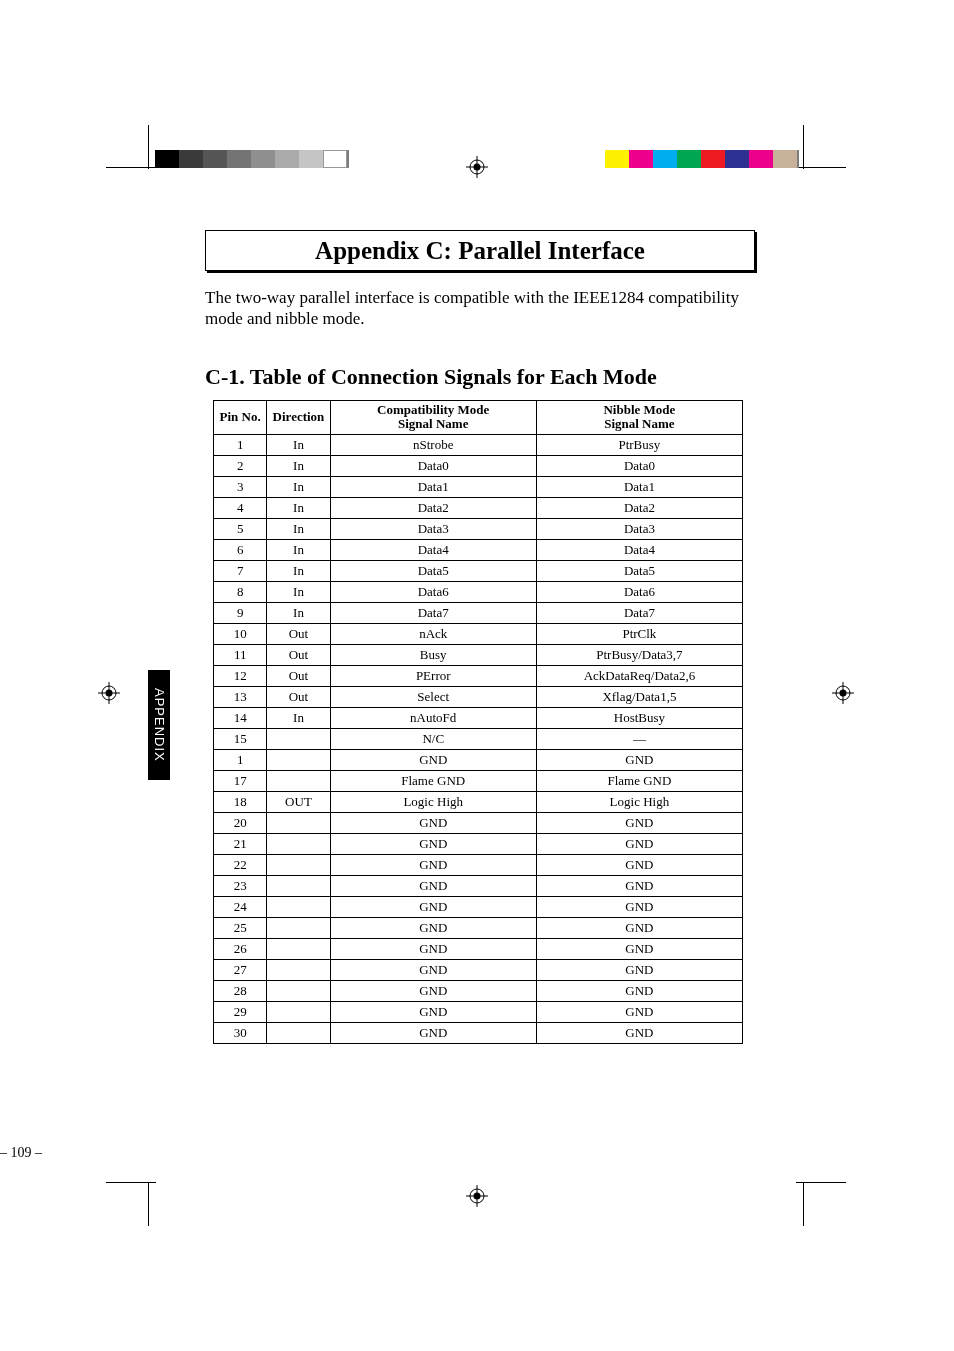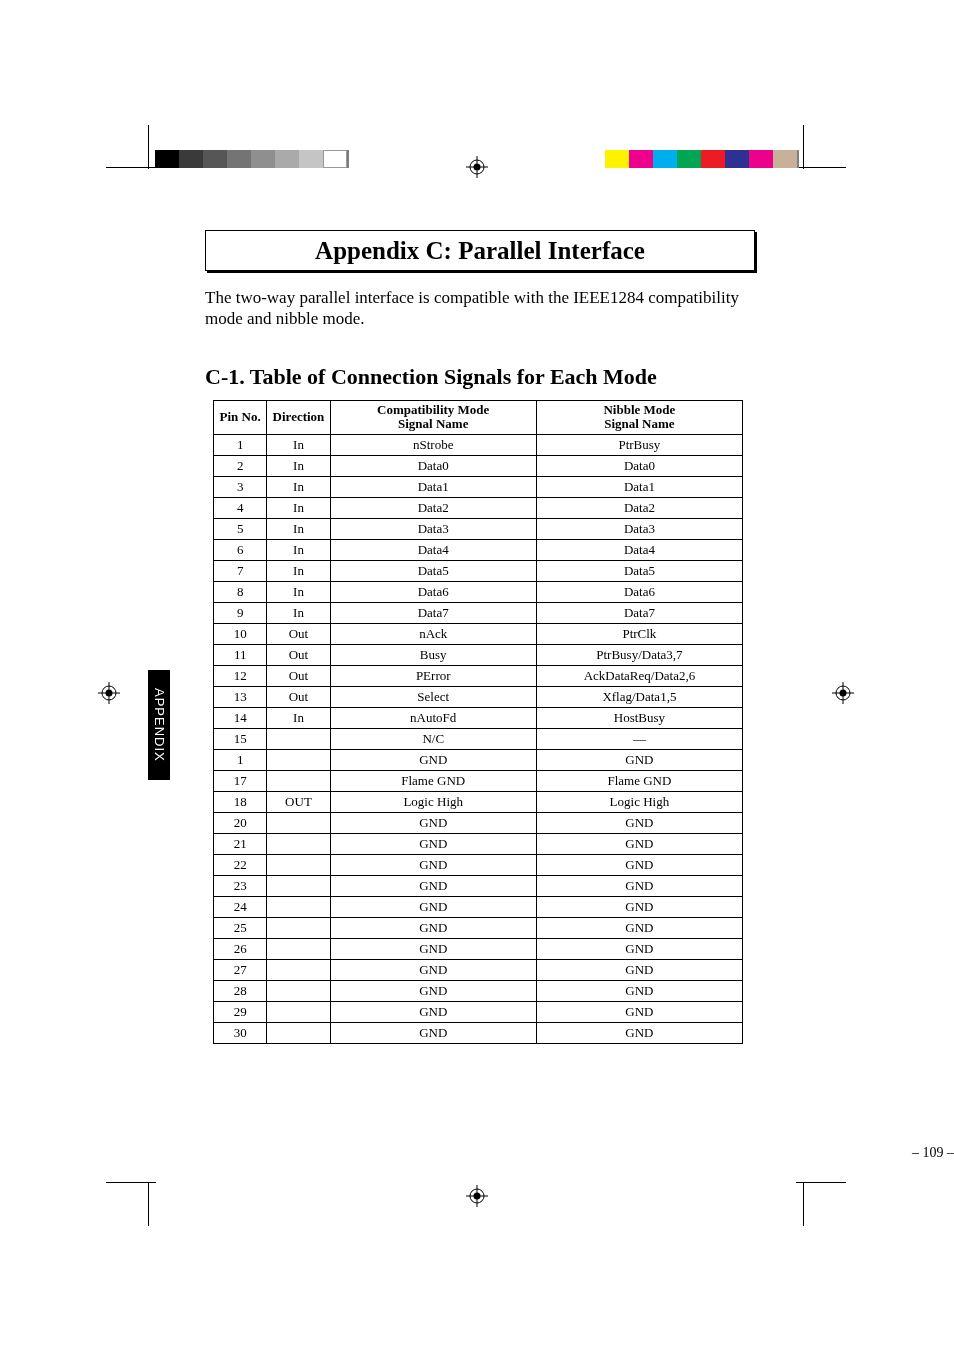--- a/index.html
+++ b/index.html
@@ -122,21 +122,21 @@
     text-align: center;
     letter-spacing: 1px;
     display: flex;
     align-items: center;
     justify-content: center;
   }
 
   .page-num {
     position: absolute;
     left: 0; right: 0;
-    text-align: right;
+    text-align: left;
     top: 1145px;
     font-size: 14px;
   }
 </style>
 </head>
 <body>
 
 <div class="crop-mark crop-tl-h"></div>
 <div class="crop-mark crop-tl-v"></div>
 <div class="crop-mark crop-tr-h"></div>

